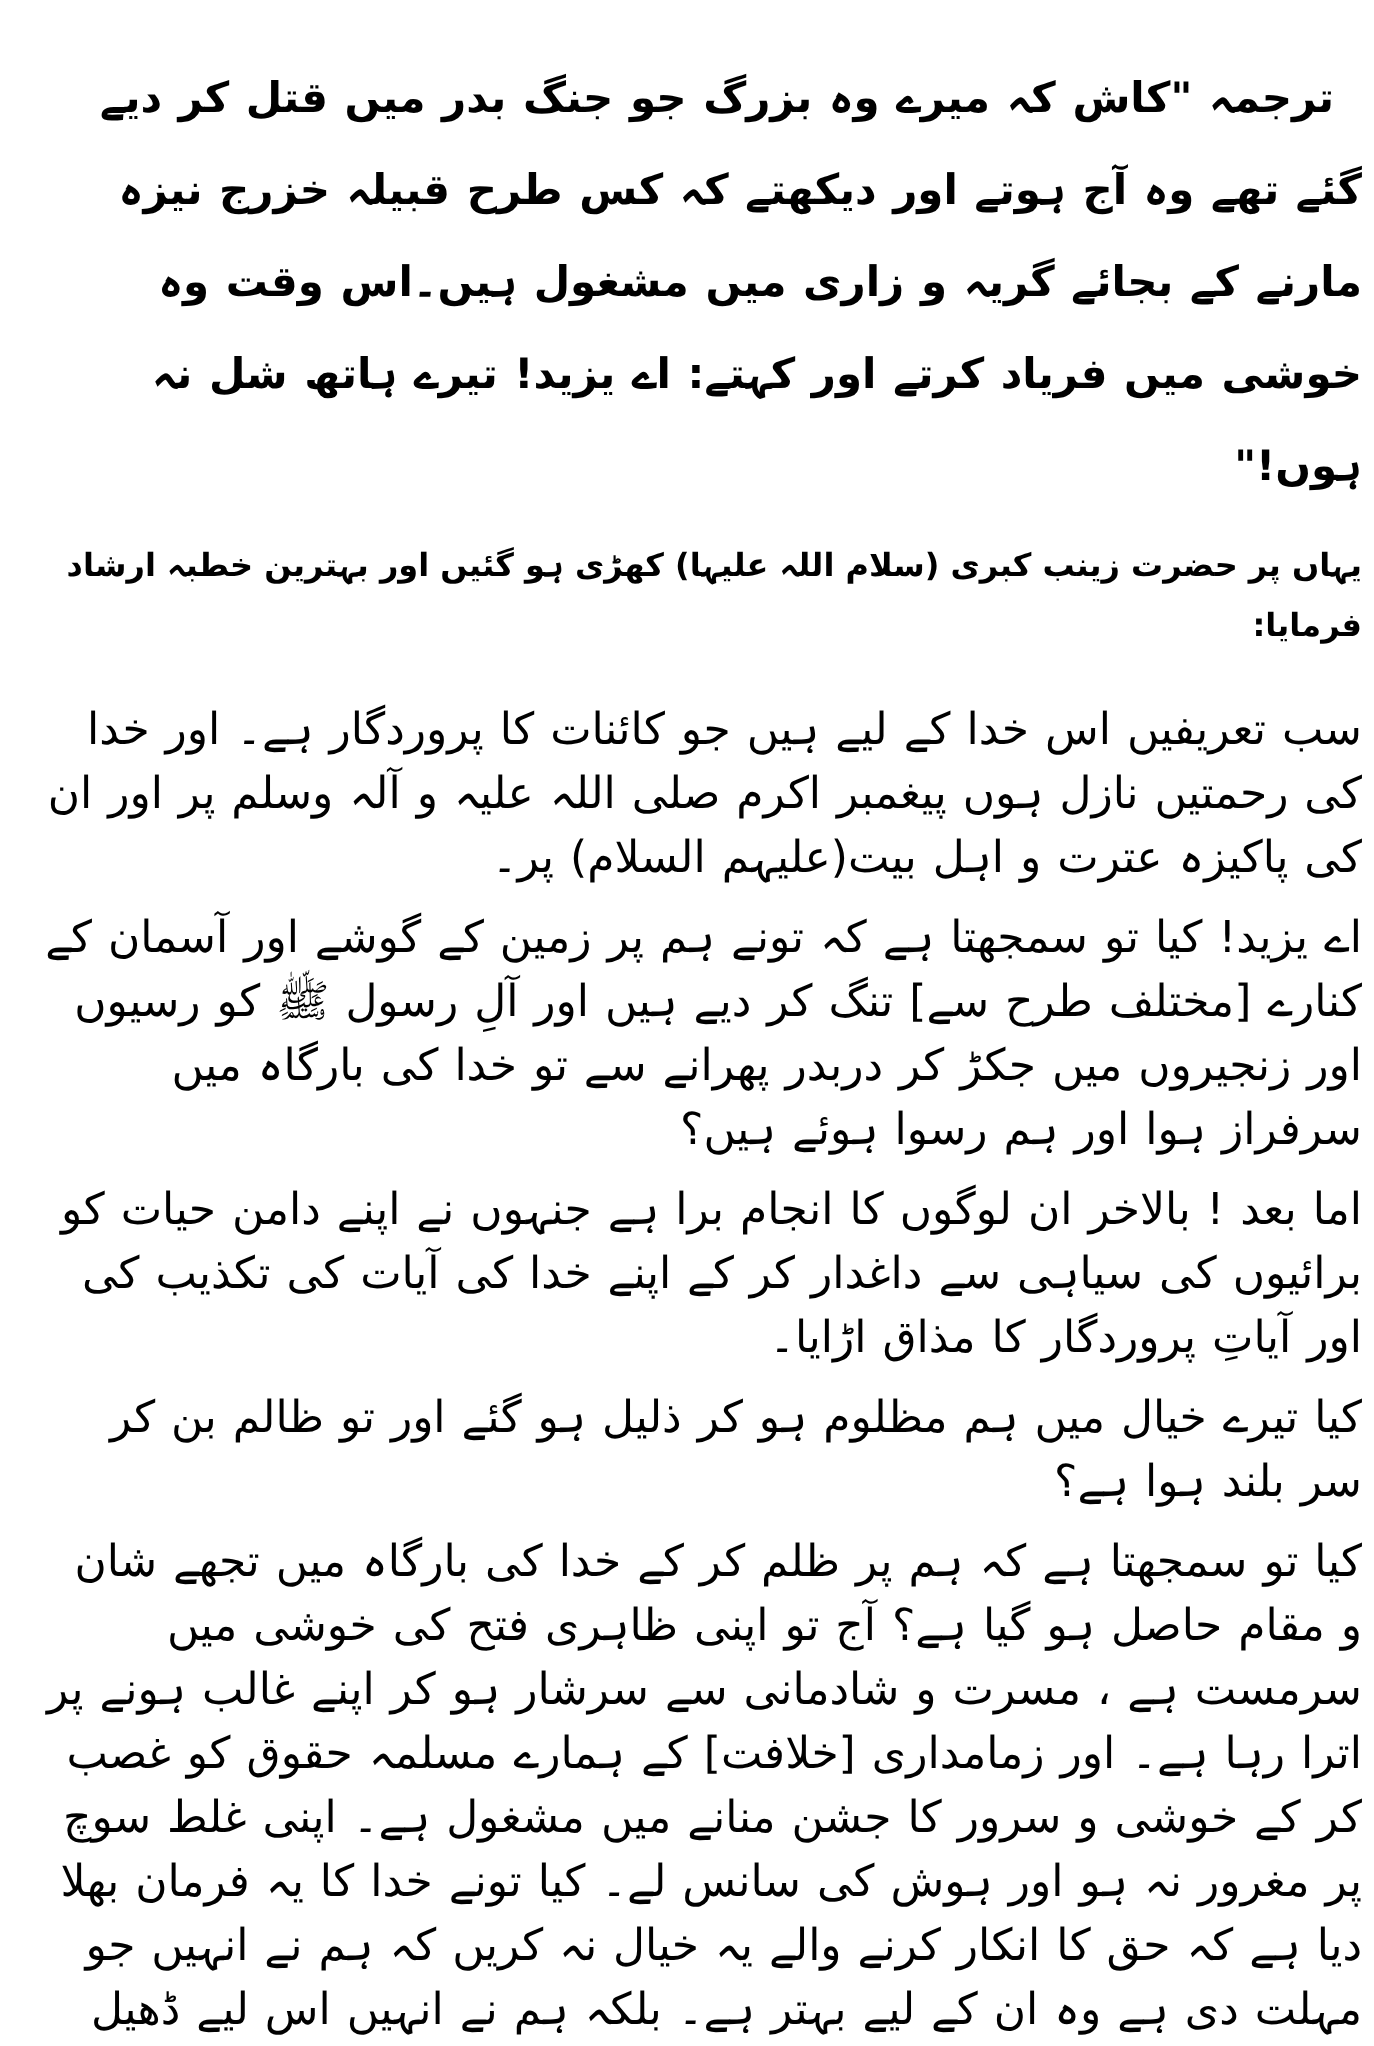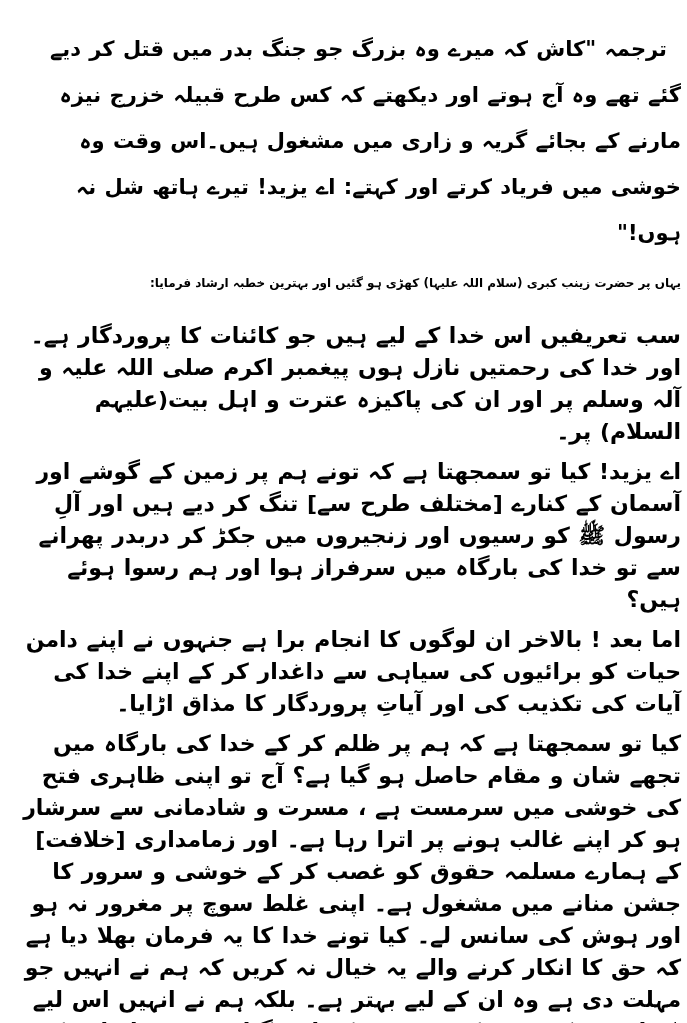--- a/index.html
+++ b/index.html
@@ -28,45 +28,46 @@
   .nastaliq-block {
     font-size: 21px;
     font-weight: 700;
     line-height: 46px;
     margin: 0 0 12px 0;
     text-indent: 14px;
     word-spacing: 1px;
   }
   
   .nastaliq-narration {
-    font-size: 12px;
+    font-size: 16px;
     font-weight: 700;
     line-height: 30px;
     margin: 0 0 22px 0;
   }
   
   .naskh-par {
     font-size: 22px;
-    font-weight: 700;
+    font-weight: 400;
     line-height: 32px;
     margin: 0 0 8px 0;
     word-spacing: 1px;
   }
 </style>
 </head>
 <body>
 
 <div class="page">
 
   <p class="nastaliq-block">ترجمہ "کاش کہ میرے وہ بزرگ جو جنگ بدر میں قتل کر دیے گئے تھے وہ آج ہوتے اور دیکھتے کہ کس طرح قبیلہ خزرج نیزہ مارنے کے بجائے گریہ و زاری میں مشغول ہیں۔اس وقت وہ خوشی میں فریاد کرتے اور کہتے: اے یزید! تیرے ہاتھ شل نہ ہوں!"</p>
 
   <p class="nastaliq-narration">یہاں پر حضرت زینب کبری (سلام اللہ علیہا) کھڑی ہو گئیں اور بہترین خطبہ ارشاد فرمایا:</p>
 
   <p class="naskh-par">سب تعریفیں اس خدا کے لیے ہیں جو کائنات کا پروردگار ہے۔ اور خدا کی رحمتیں نازل ہوں پیغمبر اکرم صلی اللہ علیہ و آلہ وسلم پر اور ان کی پاکیزہ عترت و اہل بیت(علیہم السلام) پر۔</p>
 
   <p class="naskh-par">اے یزید! کیا تو سمجھتا ہے کہ تونے ہم پر زمین کے گوشے اور آسمان کے کنارے [مختلف طرح سے] تنگ کر دیے ہیں اور آلِ رسول ﷺ کو رسیوں اور زنجیروں میں جکڑ کر دربدر پھرانے سے تو خدا کی بارگاہ میں سرفراز ہوا اور ہم رسوا ہوئے ہیں؟</p>
 
   <p class="naskh-par">اما بعد ! بالاخر ان لوگوں کا انجام برا ہے جنہوں نے اپنے دامن حیات کو برائیوں کی سیاہی سے داغدار کر کے اپنے خدا کی آیات کی تکذیب کی اور آیاتِ پروردگار کا مذاق اڑایا۔</p>
 
+  <p class="naskh-par">کیا تیرے خیال میں ہم مظلوم ہو کر ذلیل ہو گئے اور تو ظالم بن کر سر بلند ہوا ہے؟</p>
 
   <p class="naskh-par">کیا تو سمجھتا ہے کہ ہم پر ظلم کر کے خدا کی بارگاہ میں تجھے شان و مقام حاصل ہو گیا ہے؟ آج تو اپنی ظاہری فتح کی خوشی میں سرمست ہے ، مسرت و شادمانی سے سرشار ہو کر اپنے غالب ہونے پر اترا رہا ہے۔ اور زمامداری [خلافت] کے ہمارے مسلمہ حقوق کو غصب کر کے خوشی و سرور کا جشن منانے میں مشغول ہے۔ اپنی غلط سوچ پر مغرور نہ ہو اور ہوش کی سانس لے۔ کیا تونے خدا کا یہ فرمان بھلا دیا ہے کہ حق کا انکار کرنے والے یہ خیال نہ کریں کہ ہم نے انہیں جو مہلت دی ہے وہ ان کے لیے بہتر ہے۔ بلکہ ہم نے انہیں اس لیے ڈھیل دے رکھی ہے کہ جی بھر کر اپنے گناہوں میں اضافہ کر لیں۔ اور ان کے لیے خوفناک عذاب معین کیا جا چکا ہے۔</p>
 
 </div>
 
 </body></html>

